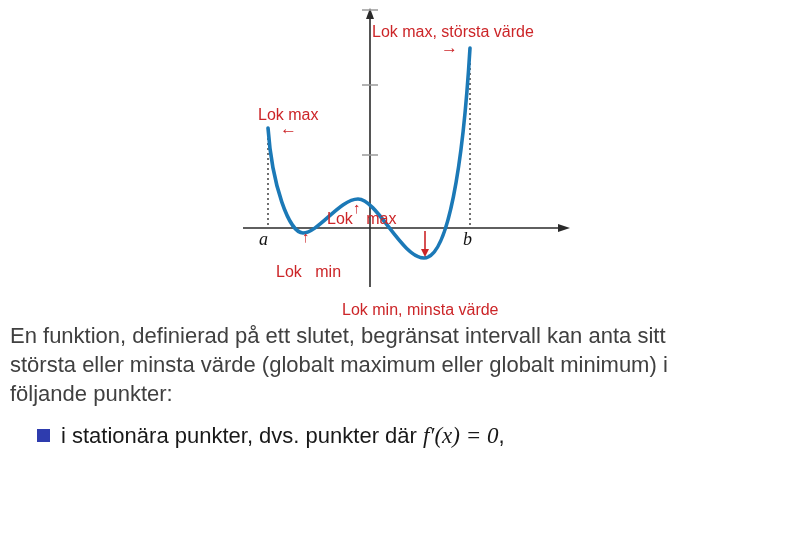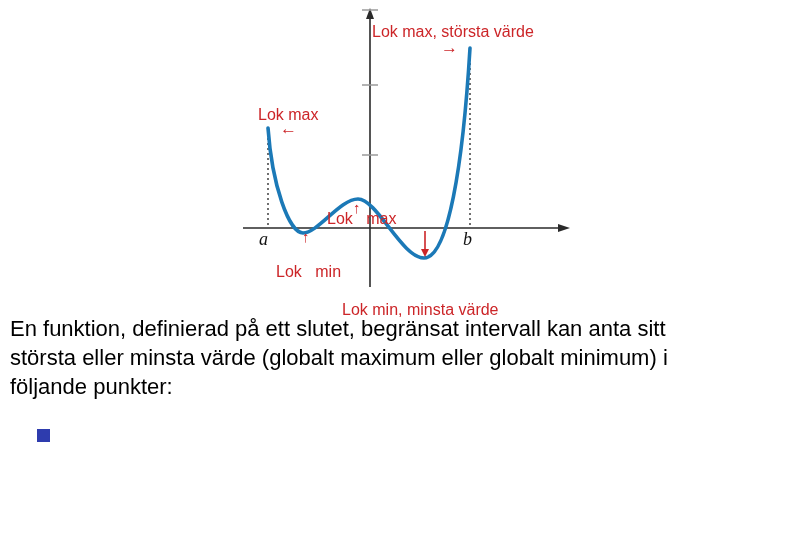--- a/index.html
+++ b/index.html
@@ -30,23 +30,23 @@
     position: absolute;
     color: #111111;
     font-family: "Liberation Serif", serif;
     font-style: italic;
     font-size: 18px;
     line-height: 1;
   }
   .body-text {
     position: absolute;
     left: 10px;
-    top: 314px;
+    top: 321px;
     width: 786px;
-    color: #000000;
+    color: #404040;
     font-size: 22px;
     line-height: 29px;
   }
   .bullets { position: absolute; left: 37px; top: 422px; width: 750px; }
   .bullet-row {
     display: flex;
     align-items: flex-start;
     margin-bottom: 12px;
     font-size: 22px;
     line-height: 27px;
@@ -113,16 +113,17 @@
 
   <div class="body-text">
     <div>En funktion, definierad på ett slutet, begränsat intervall kan anta sitt</div>
     <div>största eller minsta värde (globalt maximum eller globalt minimum) i</div>
     <div>följande punkter:</div>
   </div>
 
   <div class="bullets">
     <div class="bullet-row">
       <span class="bullet-square"></span>
+      <span><span>i stationära punkter, dvs. punkter där </span><span class="math">f′(x) = 0</span><span>,</span></span>
     </div>
   </div>
 
 </div>
 
 </body></html>

